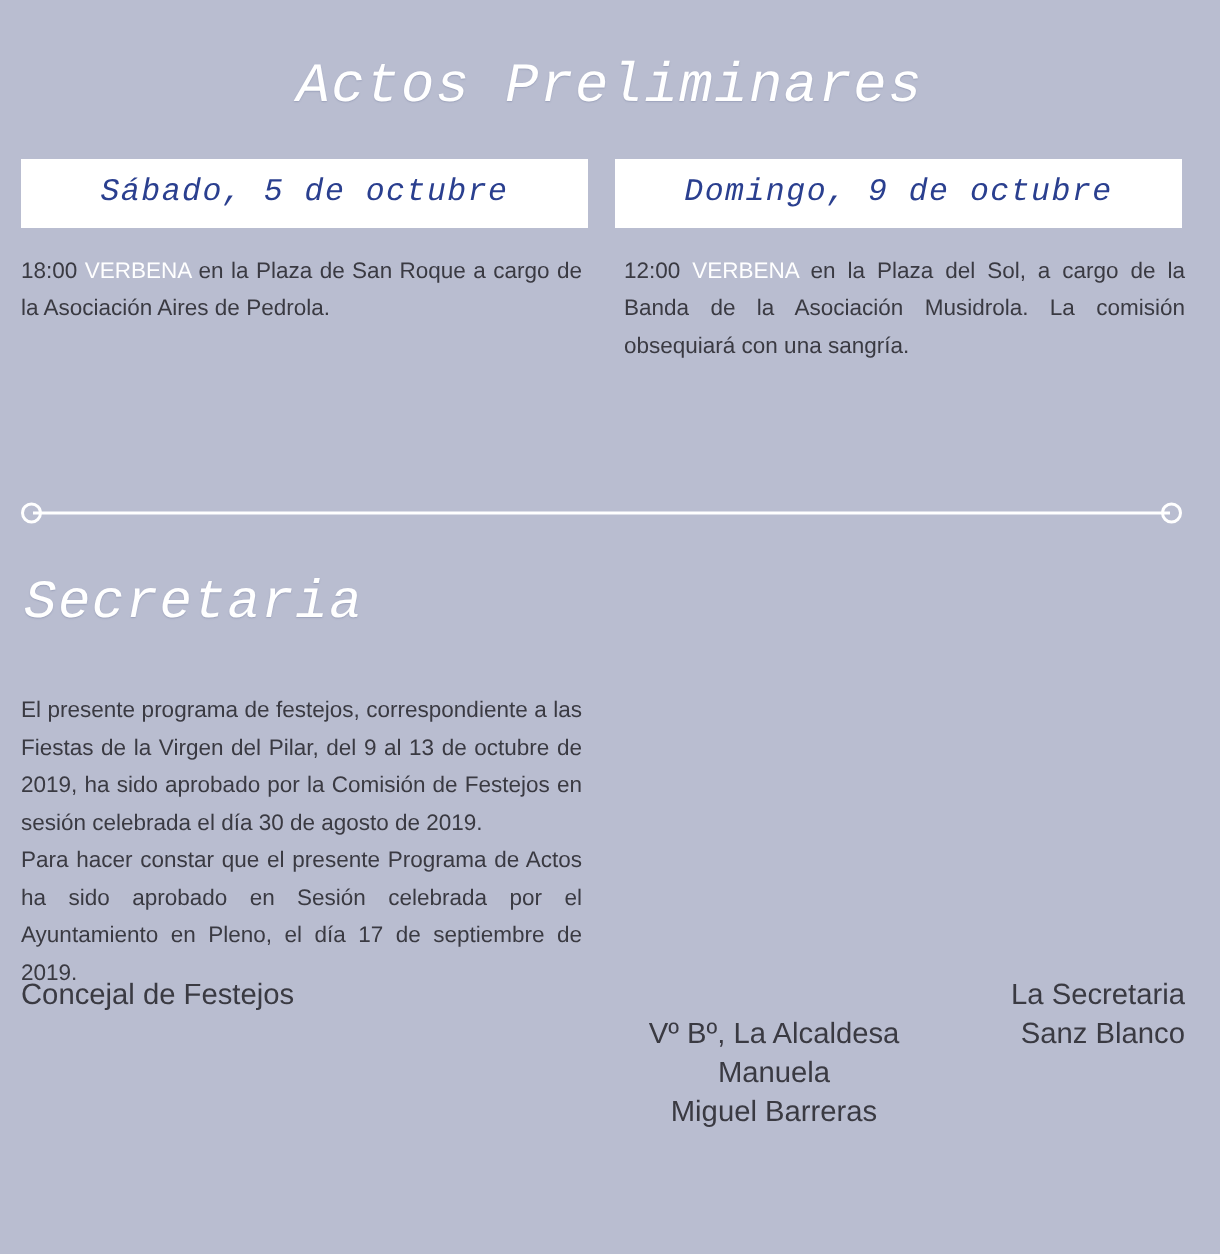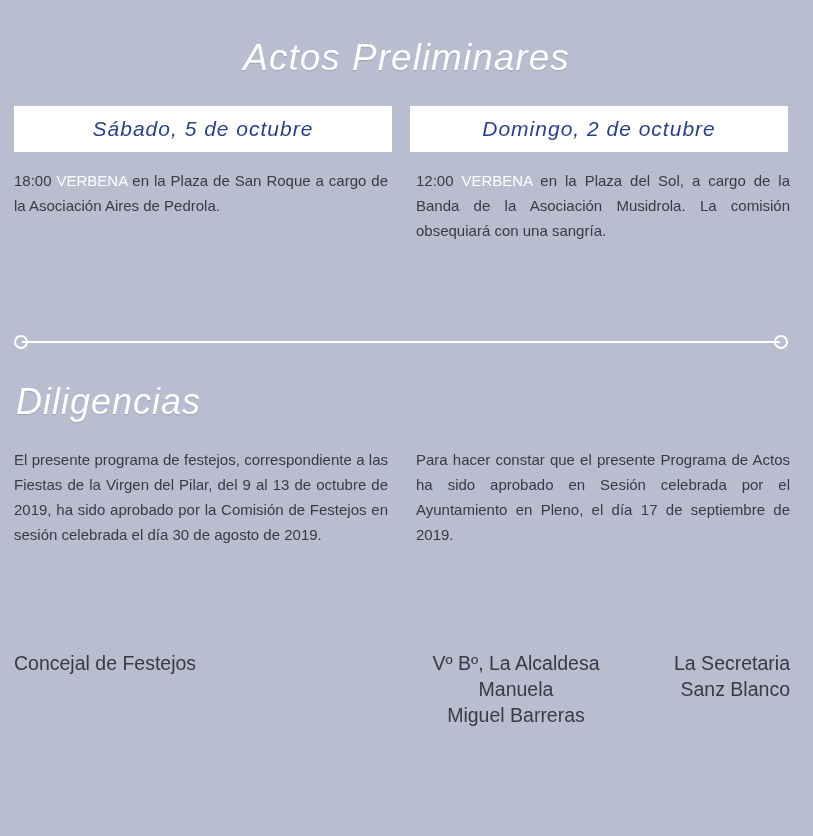--- a/index.html
+++ b/index.html
@@ -17,21 +17,21 @@
 
   .page {
     position: relative;
     width: 813px;
     height: 836px;
     box-sizing: border-box;
   }
 
   
   .script {
-    font-family: Liberation Sans, sans-serif;
+    font-family: Liberation Mono, monospace;
     font-style: italic;
     font-weight: 400;
     letter-spacing: 1px;
   }
 
   .section-title {
     position: absolute;
     left: 0;
     width: 813px;
     text-align: center;
@@ -127,25 +127,26 @@
     top: 380px;
     left: 16px;
     color: #ffffff;
     font-size: 36px;
     line-height: 44px;
     text-shadow: 0 1px 1px rgba(120,128,160,0.45);
   }
 
   .dili-cols {
     position: absolute;
-    top: 447px;
+    top: 461px;
     left: 14px;
     width: 776px;
     display: flex;
     justify-content: space-between;
+    flex-direction: column;
   }
   .dili-col { width: 374px; }
 
   
   .sign-row {
     position: absolute;
     top: 650px;
     left: 14px;
     width: 776px;
     display: flex;
@@ -157,56 +158,56 @@
     display: flex;
     justify-content: space-between;
   }
   .sign-block {
     font-family: "Liberation Sans", sans-serif;
     font-size: 19.5px;
     line-height: 26px;
     color: #3a3a42;
   }
   .sign-left .sign-block { width: 100%; }
-  .sign-right .sign-block-a { width: 200px; text-align: center; }
+  .sign-right .sign-block-a { width: 200px; text-align: center; margin-top: 26px; }
   .sign-right .sign-block-b { width: 172px; text-align: right; }
   .sign-line { display: block; white-space: nowrap; }
 </style>
 </head>
 <body>
 
 <div class="page">
 
   <div class="section-title script" id="actos-title">Actos Preliminares</div>
 
   <div class="day-headers">
     <div class="day-box">
       <span class="day-box-label script">Sábado, 5 de octubre</span>
     </div>
     <div class="day-box">
-      <span class="day-box-label script">Domingo, 2 de octubre</span>
+      <span class="day-box-label script">Domingo, 9 de octubre</span>
     </div>
   </div>
 
   <div class="event-cols">
     <div class="event-col">
       <p class="body-text"><span class="time">18:00</span><span>&nbsp;</span><span class="verbena">VERBENA</span><span> en la Plaza de San Roque a cargo de la Asociación Aires de Pedrola.</span></p>
     </div>
     <div class="event-col">
       <p class="body-text"><span class="time">12:00</span><span>&nbsp;</span><span class="verbena">VERBENA</span><span> en la Plaza del Sol, a cargo de la Banda de la Asociación Musidrola. La comisión obsequiará con una sangría.</span></p>
     </div>
   </div>
 
   <div class="divider">
     <span class="ring left"></span>
     <span class="rule"></span>
     <span class="ring right"></span>
   </div>
 
-  <div class="script" id="diligencias-title">Diligencias</div>
+  <div class="script" id="diligencias-title">Secretaria</div>
 
   <div class="dili-cols">
     <div class="dili-col">
       <p class="body-text">El presente programa de festejos, correspondiente a las Fiestas de la Virgen del Pilar, del 9 al 13 de octubre de 2019, ha sido aprobado por la Comisión de Festejos en sesión celebrada el día 30 de agosto de 2019.</p>
     </div>
     <div class="dili-col">
       <p class="body-text">Para hacer constar que el presente Programa de Actos ha sido aprobado en Sesión celebrada por el Ayuntamiento en Pleno, el día 17 de septiembre de 2019.</p>
     </div>
   </div>
 

